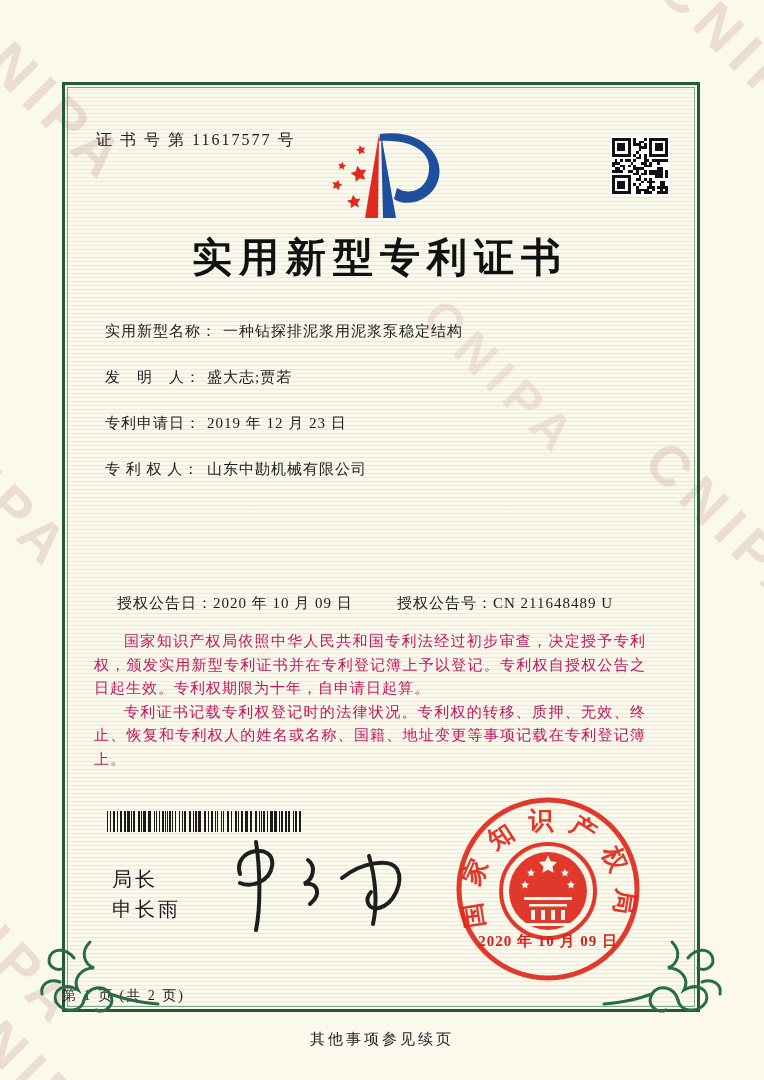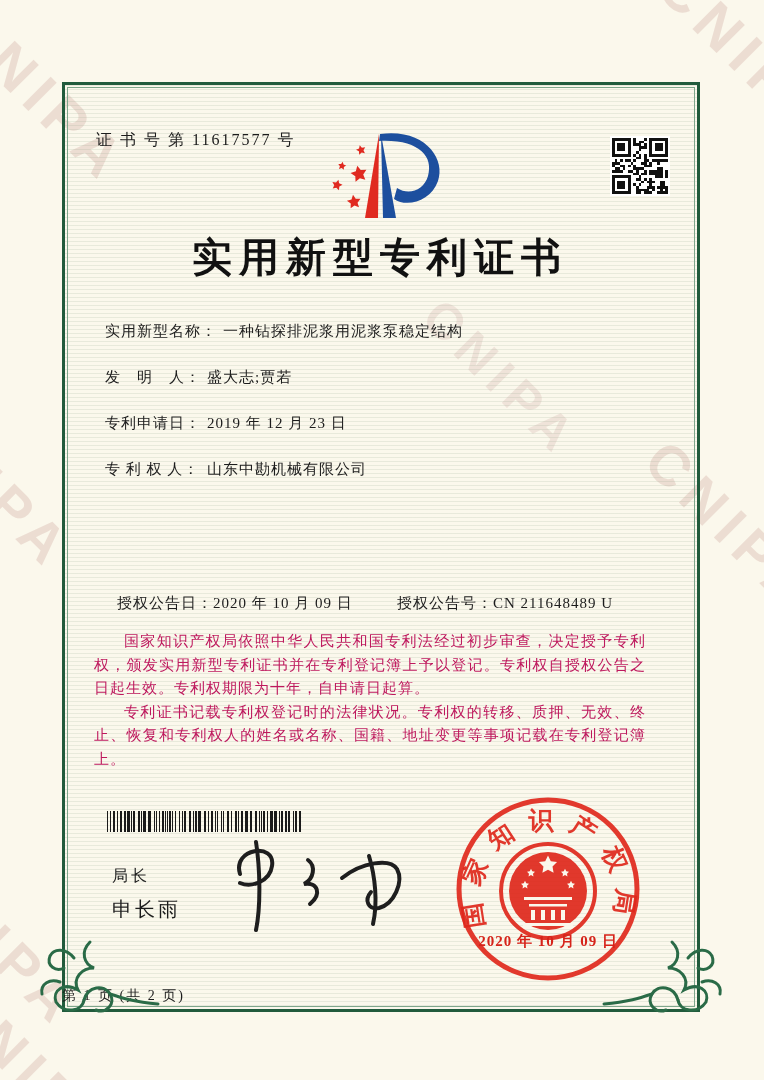--- a/index.html
+++ b/index.html
@@ -50,21 +50,21 @@
   .grant-row{position:absolute; z-index:2; left:105px; top:594px; width:580px; font-size:15px; letter-spacing:1px;margin-left:12px;}
   .grant-no{position:absolute; left:280px; top:0;}
   
   .paras{position:absolute; z-index:2; left:94px; top:630px; width:552px;}
   .paras p{
     margin:0; text-indent:2em; font-size:15px; line-height:23.5px;
     letter-spacing:1px; text-align:justify; color:#be185d;
   }
   
   .barcode{position:absolute; z-index:2; left:105px; top:811px;}
-  .sig-title{position:absolute; z-index:2; left:112px; top:866px; font-size:16px; letter-spacing:3px;}
+  .sig-title{position:absolute; z-index:2; left:112px; top:866px; font-size:20px; letter-spacing:3px;}
   .sig-name{position:absolute; z-index:2; left:112px; top:896px; font-size:20px; letter-spacing:3px;}
   .signature{position:absolute; z-index:2; left:222px; top:836px;}
   .seal{position:absolute; z-index:2; left:452px; top:793px;}
   .seal-date{
     position:absolute; z-index:3; left:462px; top:932px; width:172px; text-align:center;
     color:#d6231a; font-size:15px; font-weight:bold; letter-spacing:1px; white-space:nowrap;
   }
   .page-num{position:absolute; z-index:2; left:62px; top:987px; width:636px; text-align:left; font-size:14px; letter-spacing:2px;}
   .note{position:absolute; z-index:2; left:0; top:1030px; width:764px; text-align:center; font-size:15px; letter-spacing:3px; color:#222;}
 </style>
@@ -476,14 +476,15 @@
       <rect x="79" y="117" width="4" height="10" fill="#fbf8ec"></rect>
       <rect x="89" y="117" width="4" height="10" fill="#fbf8ec"></rect>
       <rect x="99" y="117" width="4" height="10" fill="#fbf8ec"></rect>
       <rect x="109" y="117" width="4" height="10" fill="#fbf8ec"></rect>
       <rect x="71" y="130" width="50" height="3" fill="#fbf8ec"></rect>
     </g>
   </svg>
   <div class="seal-date">2020 年 10 月 09 日</div>
 
   <div class="page-num">第 1 页 (共 2 页)</div>
+  <div class="note">其他事项参见续页</div>
 
 </div>
 
 </body></html>

